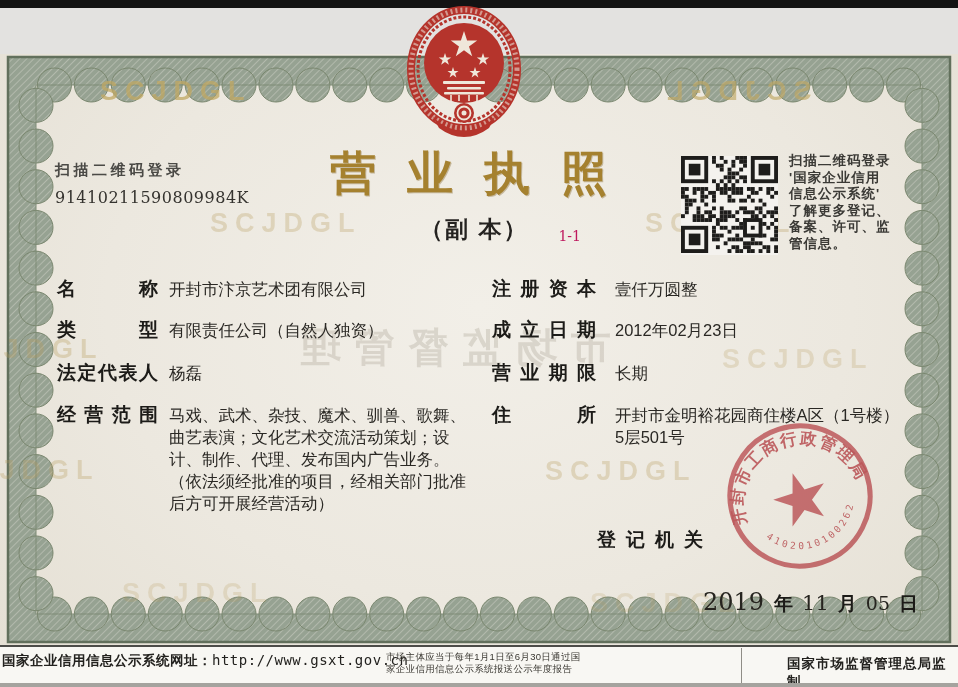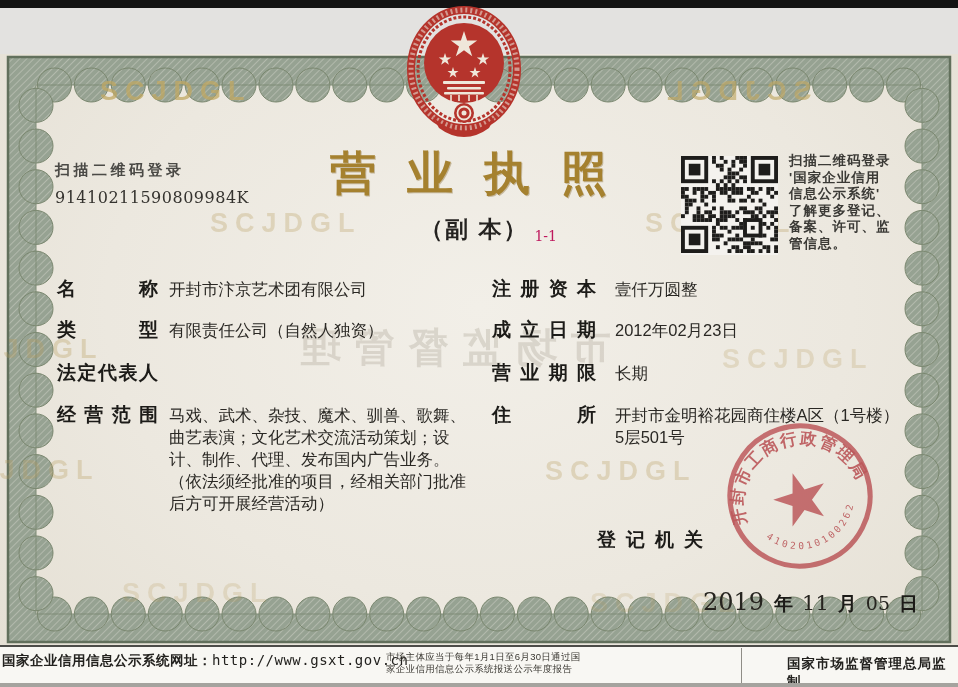--- a/index.html
+++ b/index.html
@@ -25,21 +25,21 @@
         transform:scaleX(-1); white-space:nowrap; }
 
   
   .credit-label { position:absolute; left:55px; top:161px; font-size:15px; font-weight:bold;
         letter-spacing:3.5px; color:#4b4a46; }
   .credit-value { position:absolute; left:55px; top:188px; font-size:16px; color:#35332f;
         font-family:"DejaVu Serif", serif; letter-spacing:0.5px; }
   .license-title { position:absolute; left:330px; top:143px; font-size:46px; font-weight:bold;
         color:#a5812f; letter-spacing:31px; white-space:nowrap;
         text-shadow:1px 1px 0 rgba(120,90,25,0.35); }
-  .subtitle-row { position:absolute; left:420px; top:214px; display:flex; align-items:flex-start; }
+  .subtitle-row { position:absolute; left:420px; top:214px; display:flex; align-items:flex-start;gap:24px; }
   .subtitle { font-size:23px; font-weight:bold; color:#242220; letter-spacing:2px; }
   .copy-index { font-size:14px; color:#be185d; margin:14px 0 0 6px; font-family:"DejaVu Serif", serif; }
 
   
   .qr-box { position:absolute; left:681px; top:156px; }
   .qr-caption { position:absolute; left:789px; top:153px; width:110px; font-size:13.5px;
         font-weight:bold; color:#3b3a36; line-height:16.5px; letter-spacing:1px; }
 
   
   .frow { position:absolute; display:flex; }
@@ -453,20 +453,21 @@
     <div class="frow" style="top:276px;">
       <div class="flabel l">名称</div>
       <div class="fvalue l">开封市汴京艺术团有限公司</div>
     </div>
     <div class="frow" style="top:317px;">
       <div class="flabel l">类型</div>
       <div class="fvalue l">有限责任公司（自然人独资）</div>
     </div>
     <div class="frow" style="top:360px;">
       <div class="flabel l">法定代表人</div>
+      <div class="fvalue l">杨磊</div>
     </div>
     <div class="frow" style="top:402px;">
       <div class="flabel l">经营范围</div>
       <div class="fvalue l">马戏、武术、杂技、魔术、驯兽、歌舞、曲艺表演；文化艺术交流活动策划；设计、制作、代理、发布国内广告业务。（依法须经批准的项目，经相关部门批准后方可开展经营活动）</div>
     </div>
 
     <div class="frow" style="top:276px;">
       <div class="flabel r">注册资本</div>
       <div class="fvalue r">壹仟万圆整</div>
     </div>

